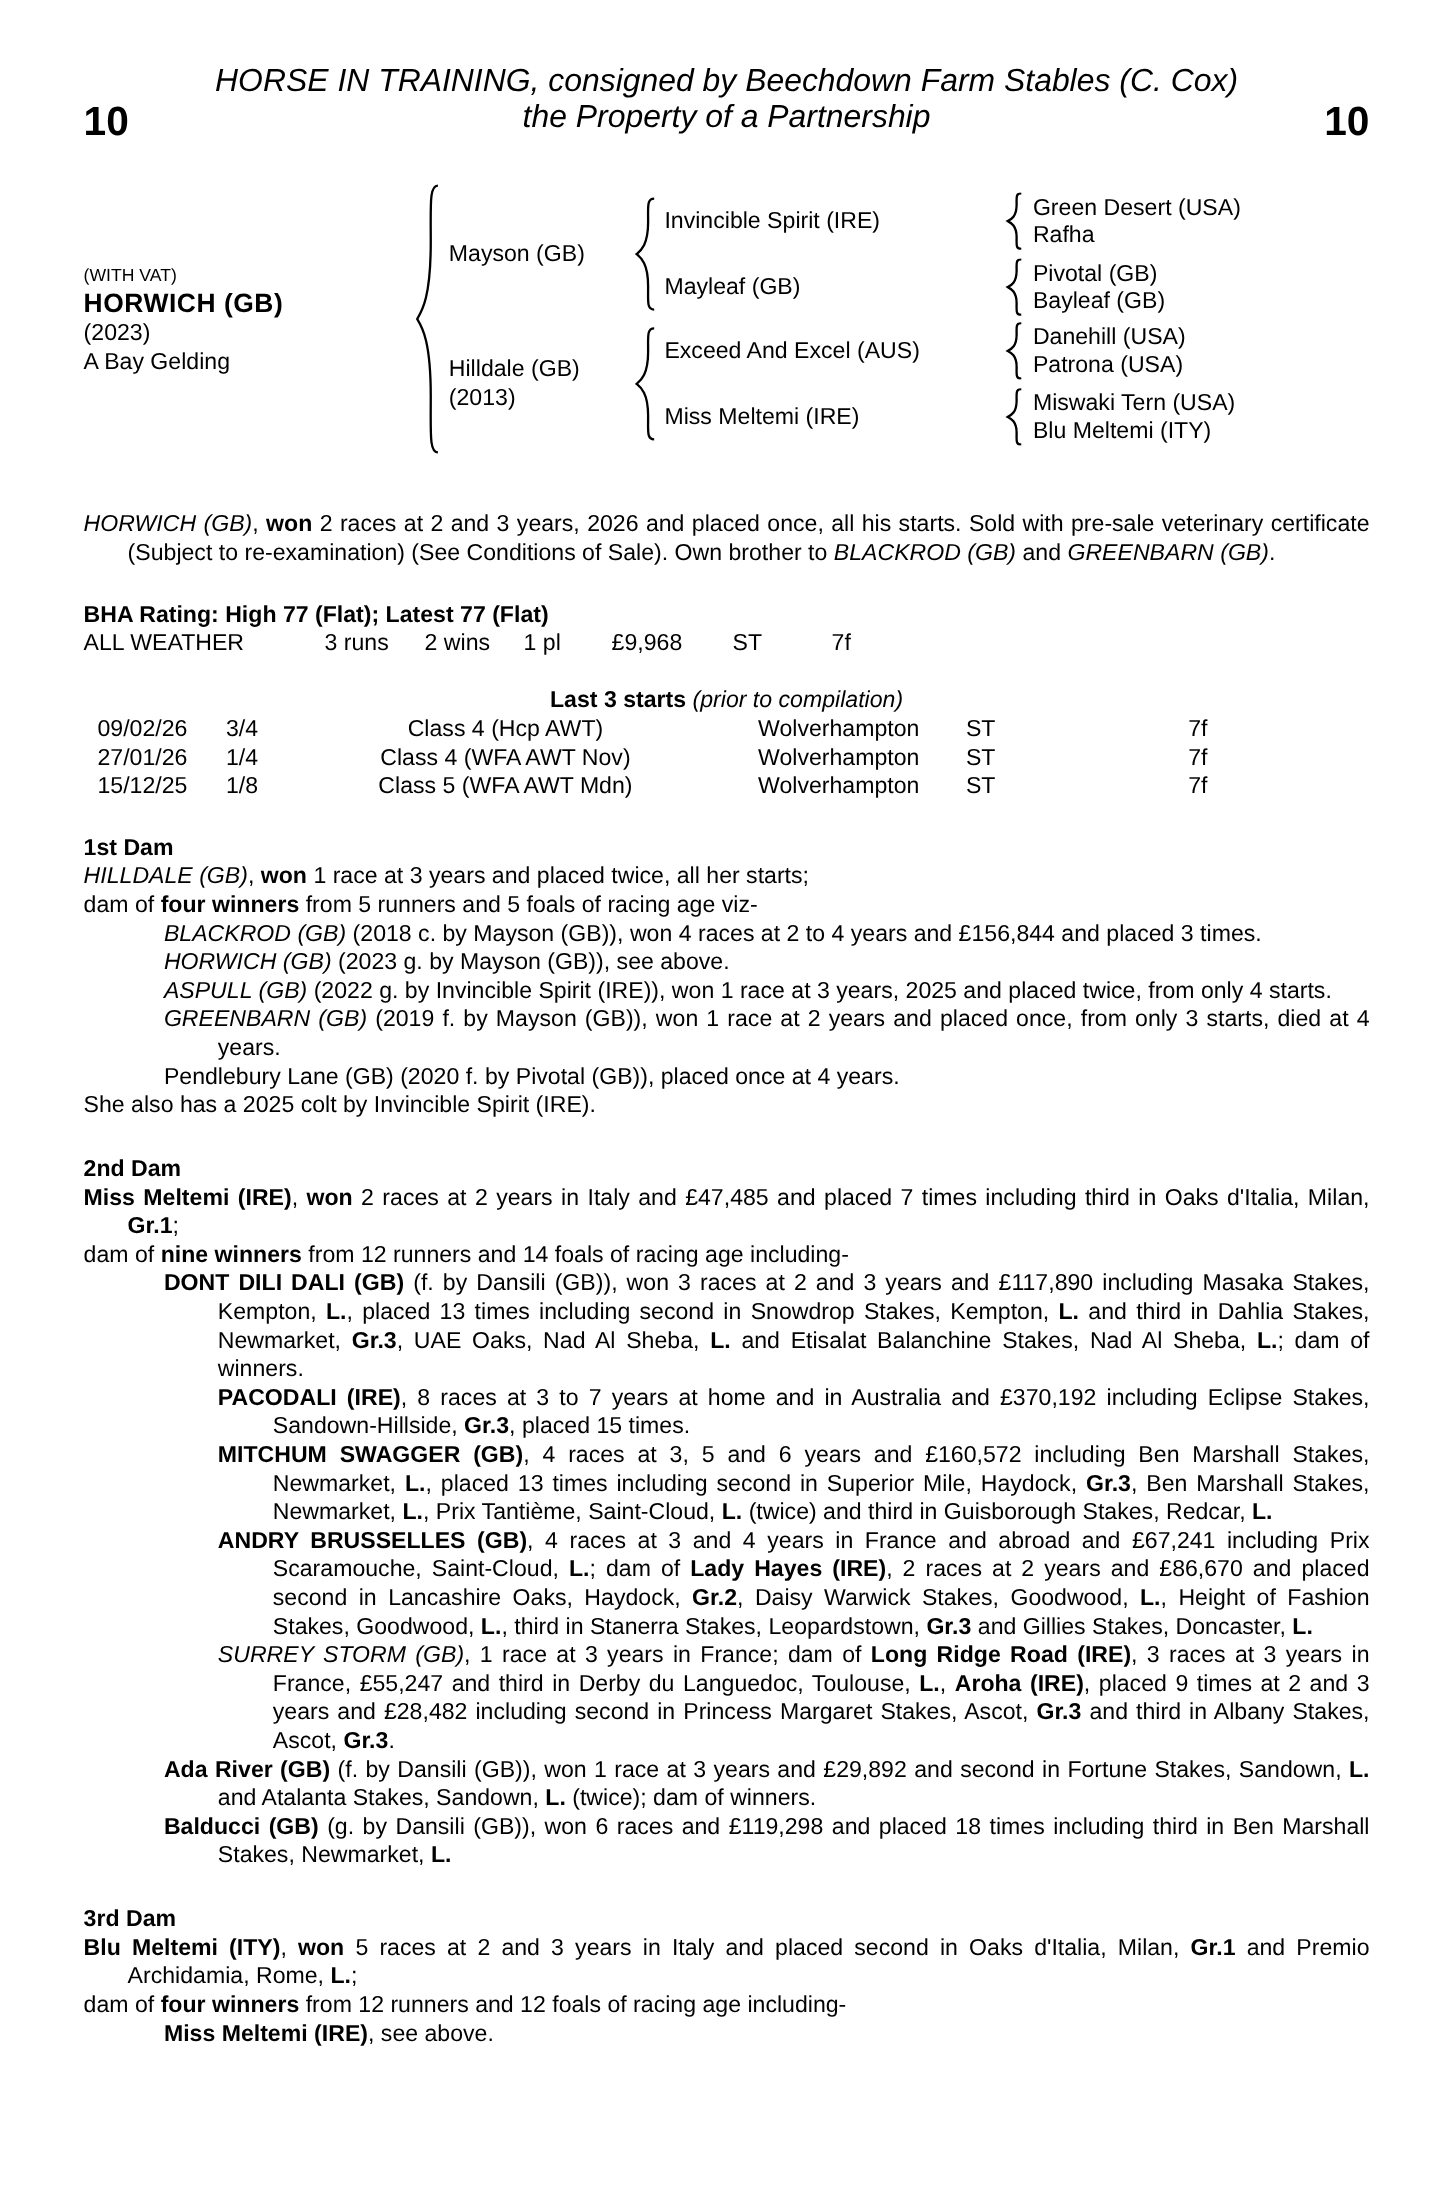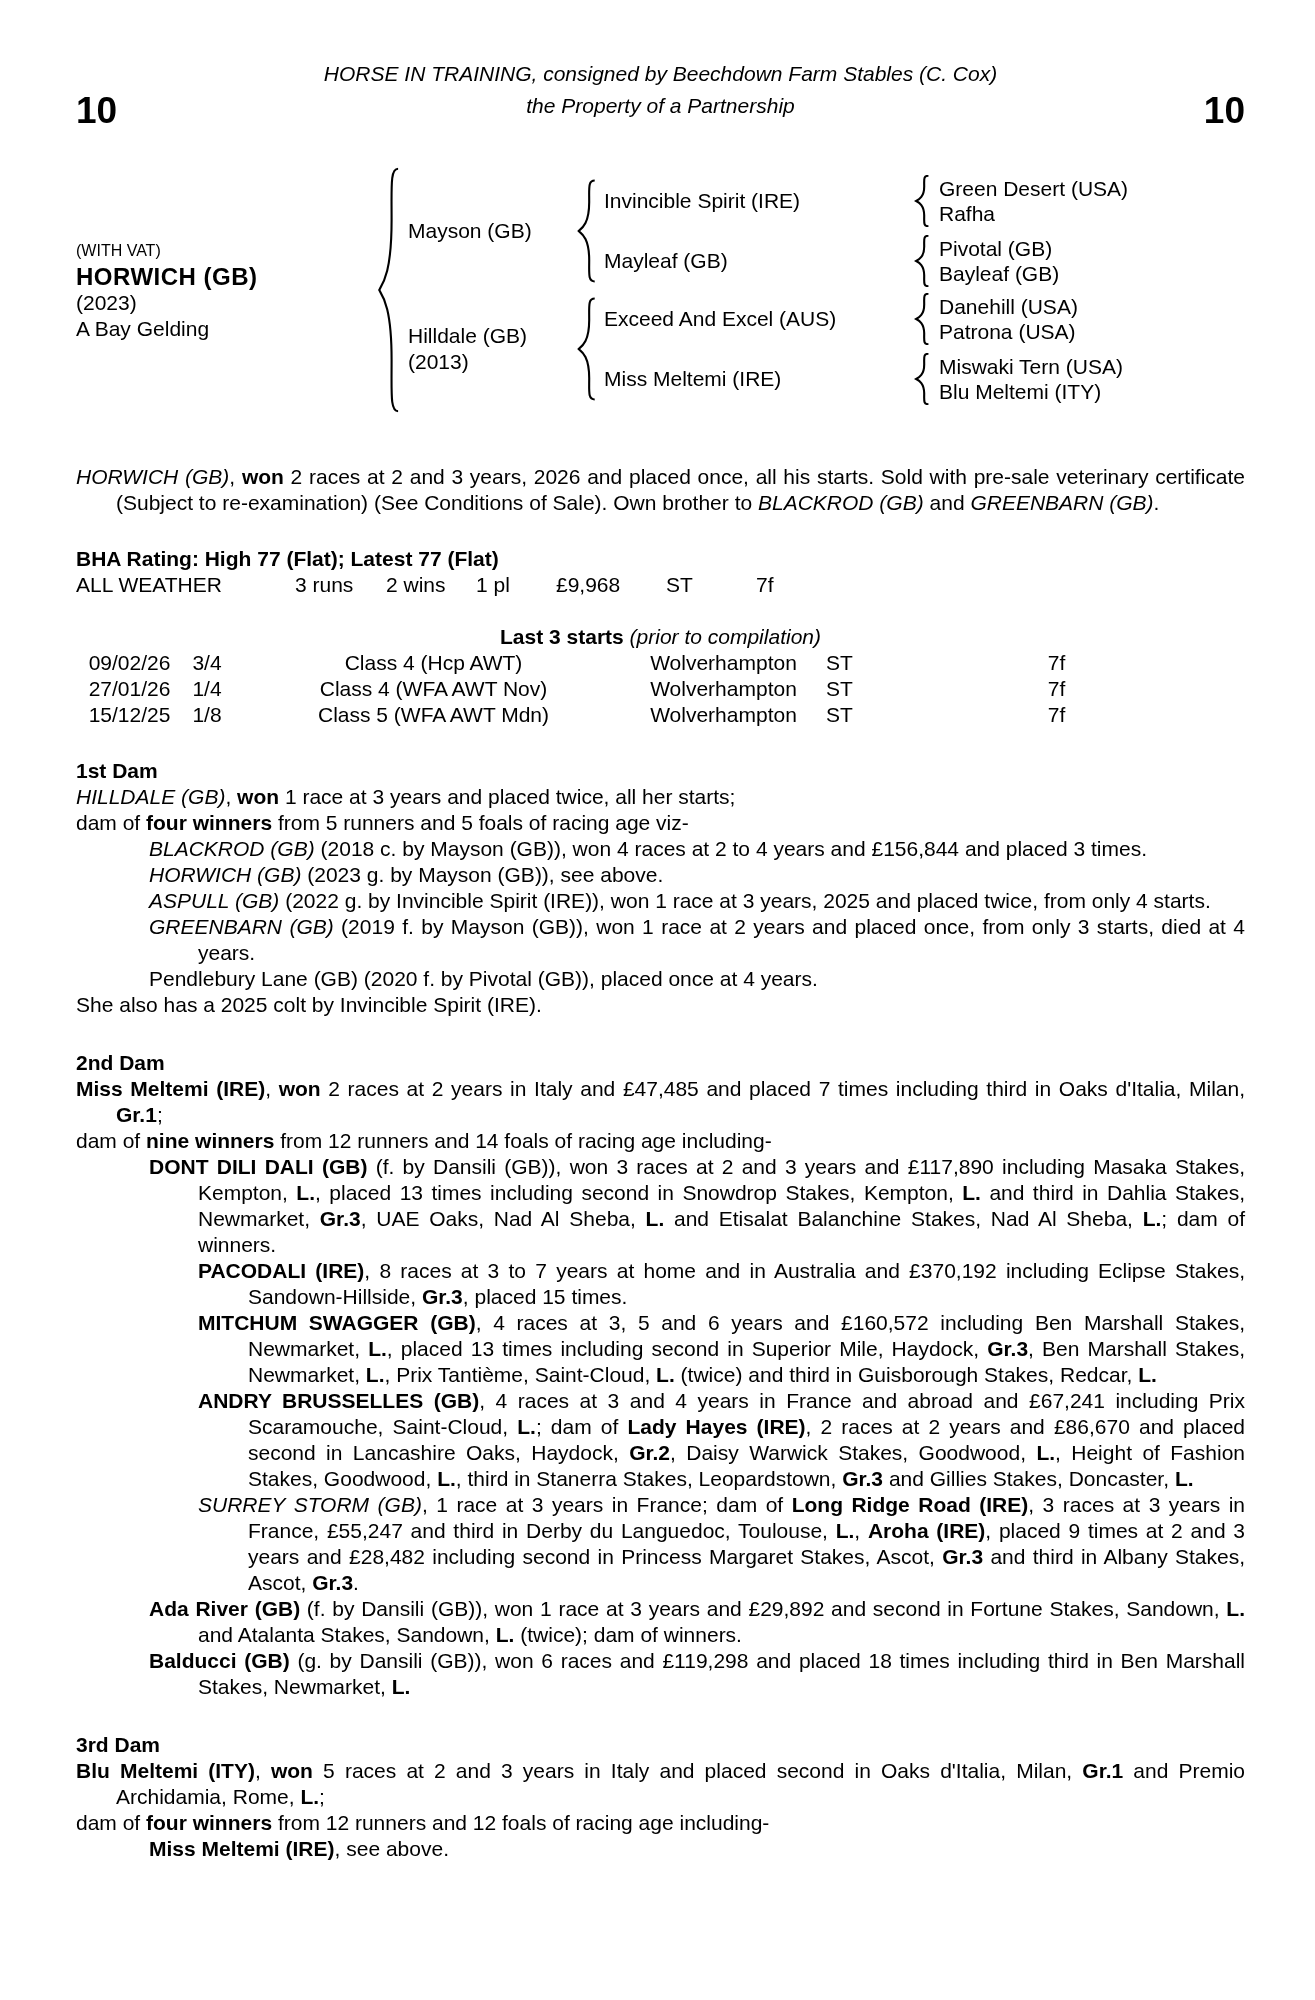--- a/index.html
+++ b/index.html
@@ -6,21 +6,21 @@
   body{
     width:1315px;min-height:2000px;
     font-family:"Liberation Sans","DejaVu Sans",sans-serif;
     color:#000;font-size:21px;line-height:26px;
     -webkit-font-smoothing:antialiased;
   }
   .page{position:relative;width:1315px;min-height:2000px;box-sizing:border-box;
         padding:58px 70px 40px 76px;}
   
   .cat-header{position:relative;text-align:center;}
-  .title1,.title2{font-style:italic;font-size:21px;line-height:32px;}
+  .title1,.title2{font-style:italic;font-size:29px;line-height:32px;}
   .lot{position:absolute;top:34px;font-size:37px;font-weight:bold;line-height:37px;}
   .lot.left{left:0;}
   .lot.right{right:0;}
   
   .pedigree{display:flex;align-items:center;margin-top:34px;height:268px;}
   .ped-info{width:300px;line-height:26px;}
   .ped-info .vat{font-size:16px;}
   .ped-info .hname{font-weight:bold;font-size:24px;letter-spacing:.5px;}
   .brace{flex:none;display:block;}
   .brace path{stroke:#000;fill:none;stroke-width:2.1;vector-effect:non-scaling-stroke;}
@@ -41,21 +41,21 @@
   .r-b{font-weight:bold;}
   .r-i{font-style:italic;}
   .sec-heading{font-weight:bold;}
   .mt-sec{margin-top:30px;}
   .mt-block{margin-top:30px;}
   
   .rating-line{font-weight:bold;}
   .record-row{display:grid;grid-template-columns:219px 91px 90px 80px 110px 90px auto;}
   
   .starts{margin-top:26px;text-align:center;}
-  .starts-row{display:grid;grid-template-columns:107px 48px 405px 175px 57px auto;}
+  .starts-row{display:grid;grid-template-columns:107px 48px 405px 175px 57px auto;gap:13px;}
   .starts-head .note{font-style:italic;}
 </style>
 </head>
 <body>
 
 <div class="page">
 
   <div class="cat-header">
     <div class="lot left">10</div>
     <div class="lot right">10</div>

